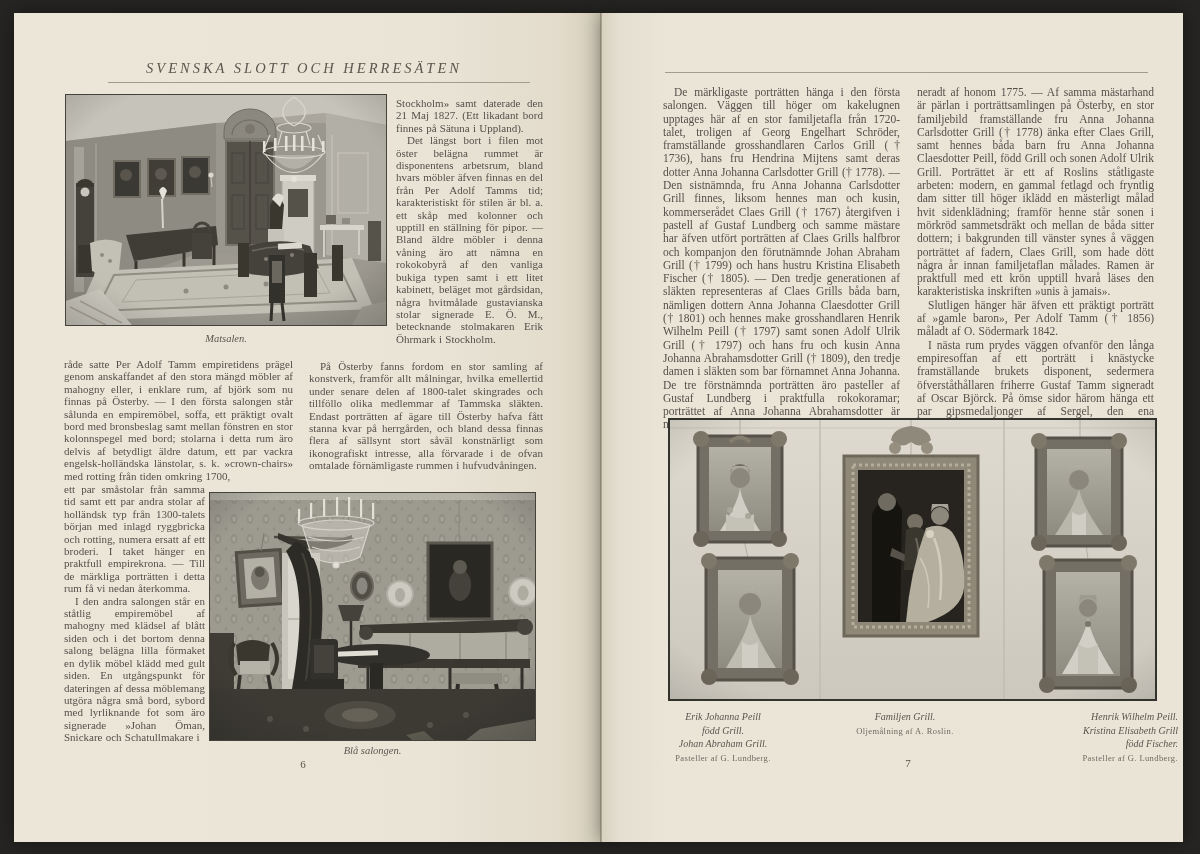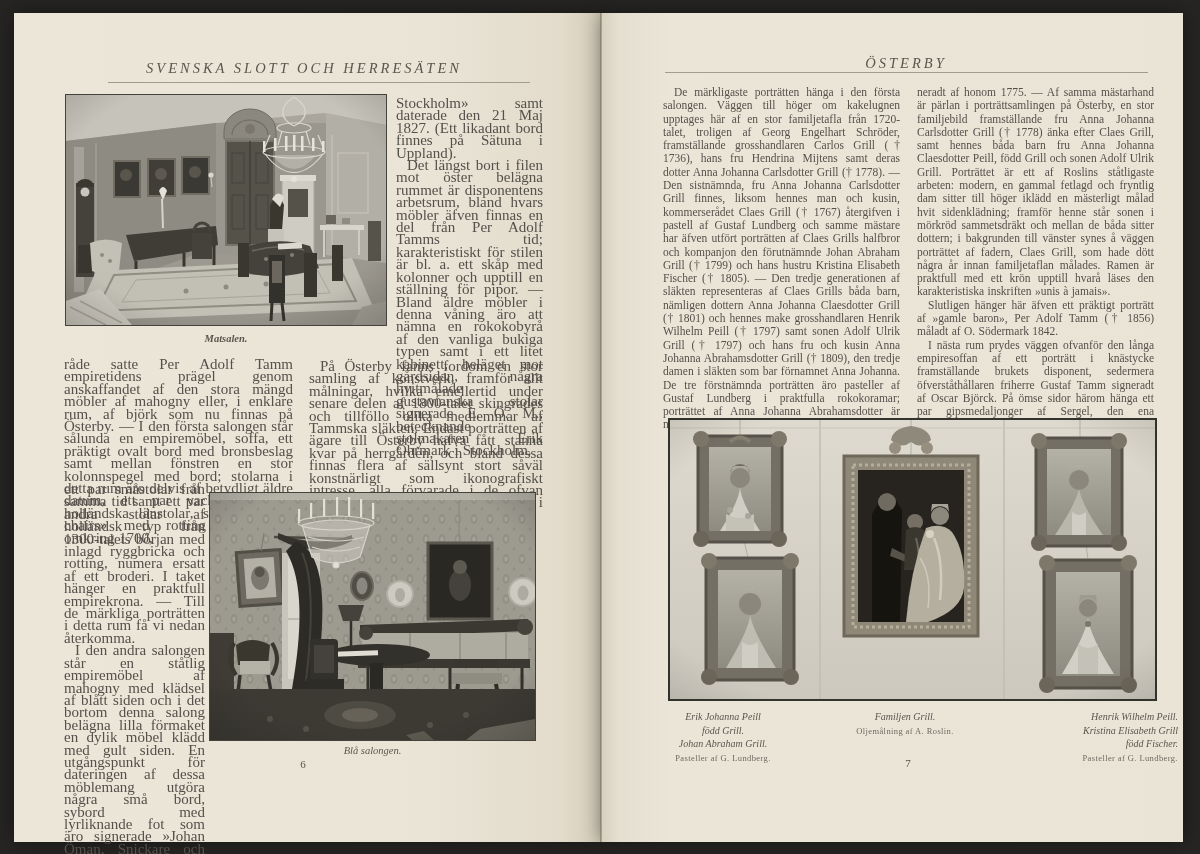--- a/index.html
+++ b/index.html
@@ -19,21 +19,21 @@
     background:linear-gradient(to right,#d7d0bf 0%,#e5dfd1 3%,#ebe5d8 12%,#eae4d7 100%);
     box-shadow:0 0 18px rgba(0,0,0,.45);
   }
   .fold{position:absolute;top:13px;left:600px;width:2px;height:829px;background:rgba(110,102,86,.45);}
   .runhead{
     position:absolute;text-align:center;
     font-style:italic;font-size:14.5px;letter-spacing:3px;color:#5a564d;white-space:nowrap;
   }
   .rule{position:absolute;height:1px;background:#a29c8e;}
   .bodytext{
-    font-size:15px;line-height:12.4px;text-align:justify;color:#54504a;
+    font-size:11px;line-height:12.4px;text-align:justify;color:#54504a;
     position:absolute;word-spacing:.5px;
   }
   .rp .bodytext{font-size:11.5px;line-height:13.3px;}
   .bodytext p{margin:0;}
   .ind{text-indent:11px;}
   .figure{position:absolute;line-height:0;}
   .figure svg{display:block;}
   .photo-frame{outline:1px solid #45423b;}
   .figcap{
     position:absolute;text-align:center;font-style:italic;font-size:10.5px;color:#5a564e;
@@ -157,21 +157,21 @@
           <rect x="227" y="40" width="2.5" height="16"></rect>
         <rect x="235" y="41" width="2.5" height="15"></rect>
           <rect x="246" y="43" width="2.5" height="13"></rect>
         <rect x="256" y="46" width="2.5" height="11"></rect>
         <circle cx="228" cy="84" r="3"></circle>
       </g>
       <path d="M206,60 Q228,88 250,60" fill="rgba(226,223,214,0.35)"></path>
       <rect x="0" y="0" width="320" height="230" fill="url(#p1vig)"></rect>
     </svg>
   </div>
-  <div class="figcap" style="left:52px;top:320px;width:320px;font-weight:bold;">Matsalen.</div>
+  <div class="figcap" style="left:52px;top:320px;width:320px;">Matsalen.</div>
 
   <div class="bodytext" style="left:382px;top:84px;width:147px;">
     <p>Stockholm» samt daterade den 21 Maj 1827. (Ett likadant bord finnes på Sätuna i Uppland).</p>
     <p class="ind">Det längst bort i filen mot öster belägna rummet är disponentens arbetsrum, bland hvars möbler äfven finnas en del från Per Adolf Tamms tid; karakteristiskt för stilen är bl. a. ett skåp med kolonner och upptill en ställning för pipor. — Bland äldre möbler i denna våning äro att nämna en rokokobyrå af den vanliga bukiga typen samt i ett litet kabinett, beläget mot gårdsidan, några hvitmålade gustavianska stolar signerade E. Ö. M., betecknande stolmakaren Erik Öhrmark i Stockholm.</p>
   </div>
 
   <div class="bodytext" style="left:50px;top:345px;width:229px;">
     <p>råde satte Per Adolf Tamm empiretidens prägel genom anskaffandet af den stora mängd möbler af mahogny eller, i enklare rum, af björk som nu finnas på Österby. — I den första salongen står sålunda en empiremöbel, soffa, ett präktigt ovalt bord med bronsbeslag samt mellan fönstren en stor kolonnspegel med bord; stolarna i detta rum äro delvis af betydligt äldre datum, ett par vackra engelsk-holländska länstolar, s. k. »crown-chairs» med rotting från tiden omkring 1700,</p>
   </div>
   <div class="bodytext" style="left:50px;top:470px;width:141px;">
@@ -292,21 +292,20 @@
       <rect x="0" y="0" width="325" height="247" fill="url(#p2vig)"></rect>
     </svg>
   </div>
   <div class="figcap" style="left:196px;top:732px;width:325px;">Blå salongen.</div>
 
   <div class="pagenum" style="left:0;top:745px;width:578px;">6</div>
 </div>
 
 <div class="page page-right rp">
 
-  <div class="runhead" style="left:65px;top:42px;width:480px;">ÖSTERBY</div>
   <div class="rule" style="left:64px;top:59px;width:483px;"></div>
 
   <div class="bodytext" style="left:62px;top:73px;width:237px;">
     <p class="ind">De märkligaste porträtten hänga i den första salongen. Väggen till höger om kakelugnen upptages här af en stor familjetafla från 1720-talet, troligen af Georg Engelhart Schröder, framställande grosshandlaren Carlos Grill († 1736), hans fru Hendrina Mijtens samt deras dotter Anna Johanna Carlsdotter Grill († 1778). — Den sistnämnda, fru Anna Johanna Carlsdotter Grill finnes, liksom hennes man och kusin, kommerserådet Claes Grill († 1767) återgifven i pastell af Gustaf Lundberg och samme mästare har äfven utfört porträtten af Claes Grills halfbror och kompanjon den förutnämnde Johan Abraham Grill († 1799) och hans hustru Kristina Elisabeth Fischer († 1805). — Den tredje generationen af släkten representeras af Claes Grills båda barn, nämligen dottern Anna Johanna Claesdotter Grill († 1801) och hennes make grosshandlaren Henrik Wilhelm Peill († 1797) samt sonen Adolf Ulrik Grill († 1797) och hans fru och kusin Anna Johanna Abrahamsdotter Grill († 1809), den tredje damen i släkten som bar förnamnet Anna Johanna. De tre förstnämnda porträtten äro pasteller af Gustaf Lundberg i praktfulla rokokoramar; porträttet af Anna Johanna Abrahamsdotter är måladt af Alexander Roslin och sig-</p>
   </div>
   <div class="bodytext" style="left:316px;top:73px;width:237px;">
     <p>neradt af honom 1775. — Af samma mästarhand är pärlan i porträttsamlingen på Österby, en stor familjebild framställande fru Anna Johanna Carlsdotter Grill († 1778) änka efter Claes Grill, samt hennes båda barn fru Anna Johanna Claesdotter Peill, född Grill och sonen Adolf Ulrik Grill. Porträttet är ett af Roslins ståtligaste arbeten: modern, en gammal fetlagd och fryntlig dam sitter till höger iklädd en mästerligt målad hvit sidenklädning; framför henne står sonen i mörkröd sammetsdräkt och mellan de båda sitter dottern; i bakgrunden till vänster synes å väggen porträttet af fadern, Claes Grill, som hade dött några år innan familjetaflan målades. Ramen är praktfull med ett krön upptill hvarå läses den karakteristiska inskriften »unis à jamais».</p>
     <p class="ind">Slutligen hänger här äfven ett präktigt porträtt af »gamle baron», Per Adolf Tamm († 1856) måladt af O. Södermark 1842.</p>
     <p class="ind">I nästa rum prydes väggen ofvanför den långa empiresoffan af ett porträtt i knästycke framställande brukets disponent, sedermera öfverståthållaren friherre Gustaf Tamm signeradt af Oscar Björck. På ömse sidor härom hänga ett par gipsmedaljonger af Sergel, den ena framställande</p>
   </div>

